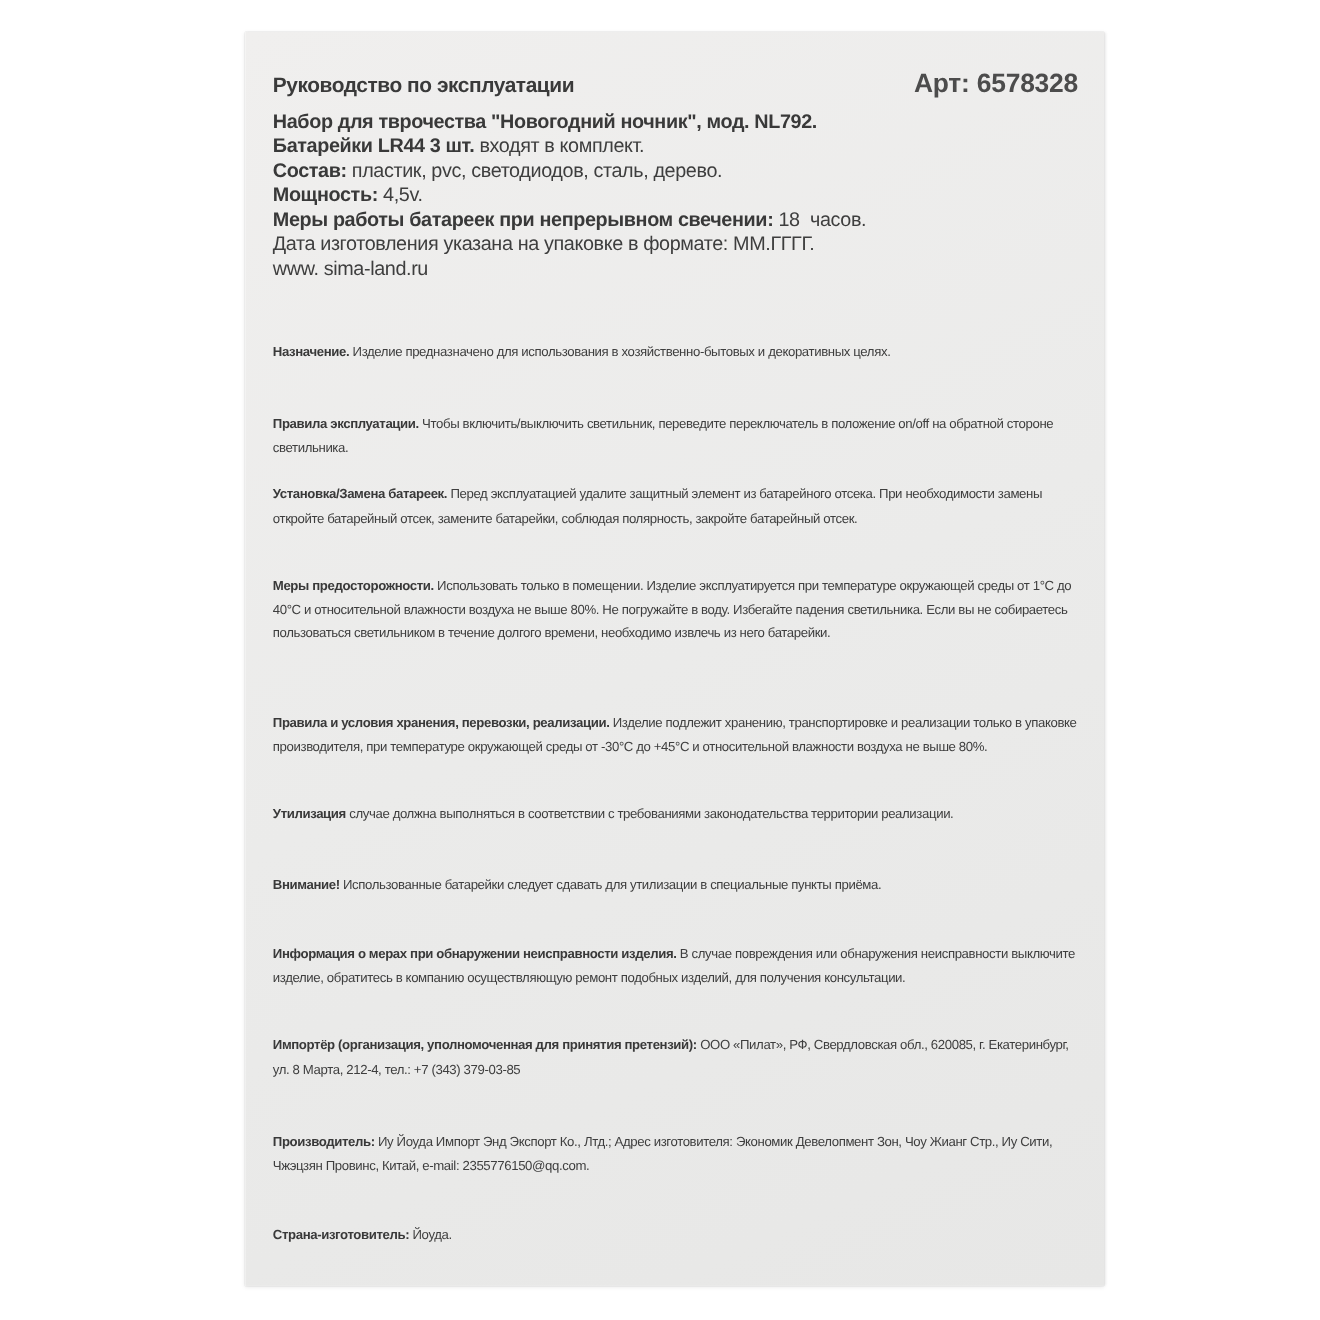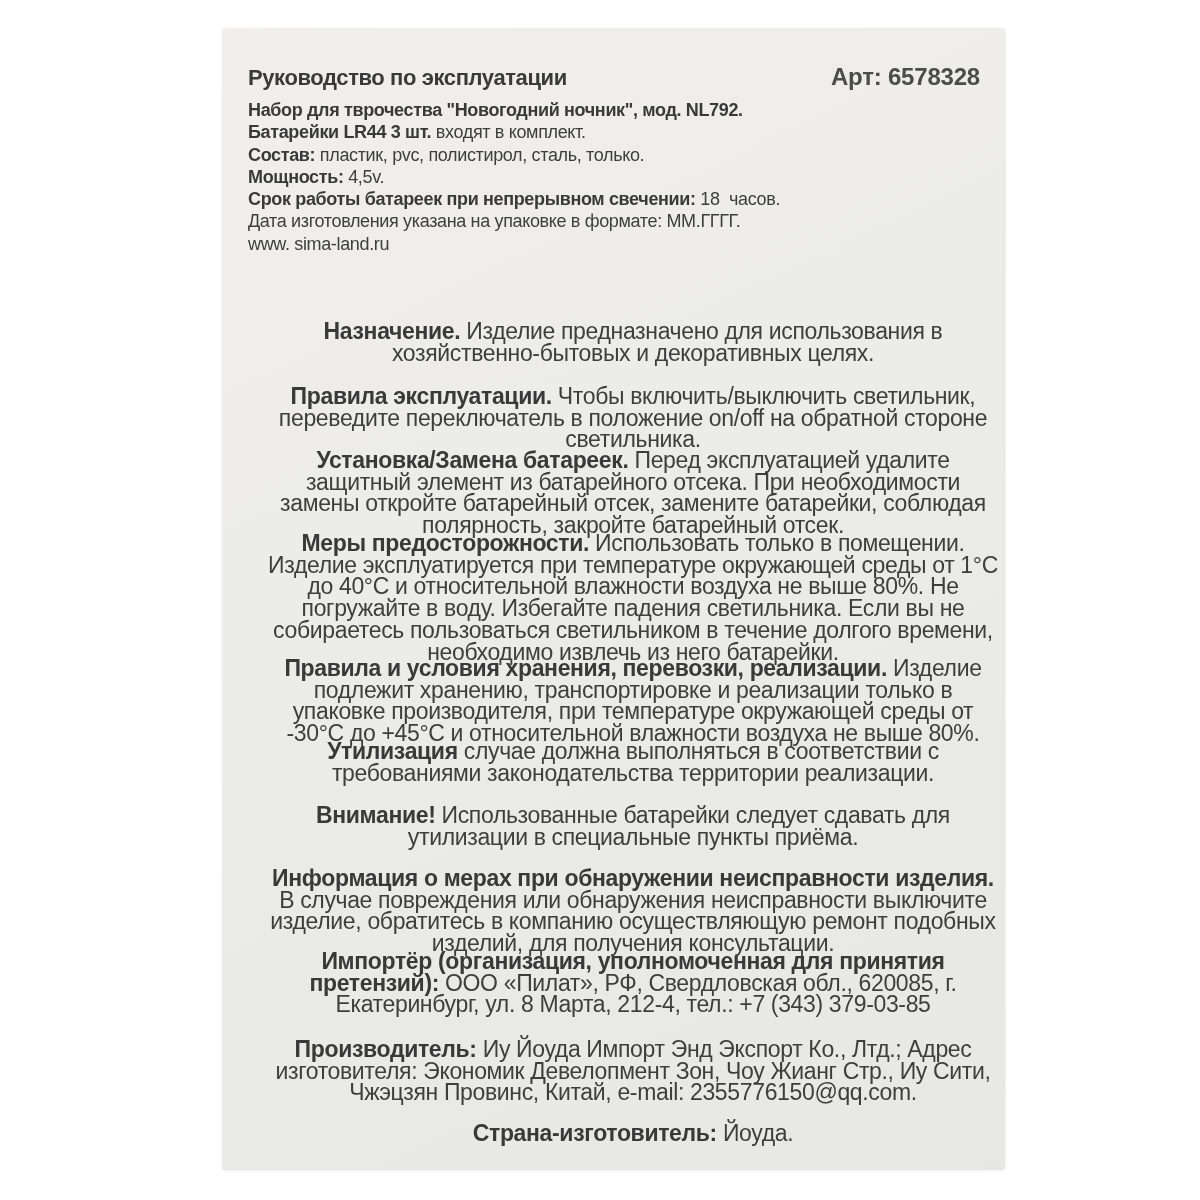--- a/index.html
+++ b/index.html
@@ -30,21 +30,21 @@
   .header-row {
     position: absolute;
     left: 25px;
     right: 24px;
     top: 34px;
     display: flex;
     justify-content: space-between;
     align-items: baseline;
   }
   .doc-title {
-    font-size: 22px;
+    font-size: 19px;
     font-weight: 700;
     letter-spacing: -0.4px;
     color: #3a3a3a;
   }
   .art-number {
     font-size: 24px;
     font-weight: 700;
     letter-spacing: -0.2px;
     color: #4c4c4c;
   }
@@ -56,45 +56,44 @@
   }
   .spec-line {
     font-size: 18px;
     line-height: 22.3px;
     letter-spacing: -0.35px;
     white-space: nowrap;
   }
   .b { font-weight: 700; color: #393939; }
   .section {
     position: absolute;
-    left: 42px;
+    left: 25px;
     width: 736px;
-    font-size: 23px;
+    font-size: 12px;
     line-height: 21.7px;
     letter-spacing: -0.35px;
-    text-align: center;
   }
 </style>
 </head>
 <body>
 
 <div class="photo-canvas">
   <div class="paper">
 
     <div class="header-row">
       <span class="doc-title">Руководство по эксплуатации</span>
       <span class="art-number">Арт: 6578328</span>
     </div>
 
     <div class="specs">
       <div class="spec-line"><span class="b">Набор для тврочества "Новогодний ночник", мод. NL792.</span><span></span></div>
       <div class="spec-line"><span class="b">Батарейки LR44 3 шт.</span><span> входят в комплект.</span></div>
-      <div class="spec-line"><span class="b">Состав:</span><span> пластик, pvc, полистирол, сталь, только.</span></div>
+      <div class="spec-line"><span class="b">Состав:</span><span> пластик, pvc, светодиодов, сталь, дерево.</span></div>
       <div class="spec-line"><span class="b">Мощность:</span><span> 4,5v.</span></div>
-      <div class="spec-line"><span class="b">Срок работы батареек при непрерывном свечении:</span><span> 18&nbsp; часов.</span></div>
+      <div class="spec-line"><span class="b">Меры работы батареек при непрерывном свечении:</span><span> 18&nbsp; часов.</span></div>
       <div class="spec-line"><span class="b"></span><span>Дата изготовления указана на упаковке в формате: ММ.ГГГГ.</span></div>
       <div class="spec-line"><span class="b"></span><span>www. sima-land.ru</span></div>
     </div>
 
     <p class="section" style="top:269px"><span class="b">Назначение.</span><span> Изделие предназначено для использования в хозяйственно-бытовых и декоративных целях.</span></p>
 
     <p class="section" style="top:334px"><span class="b">Правила эксплуатации.</span><span> Чтобы включить/выключить светильник, переведите переключатель в положение on/off на обратной стороне светильника.</span></p>
 
     <p class="section" style="top:398px"><span class="b">Установка/Замена батареек.</span><span> Перед эксплуатацией удалите защитный элемент из батарейного отсека. При необходимости замены откройте батарейный отсек, замените батарейки, соблюдая полярность, закройте батарейный отсек.</span></p>
 

